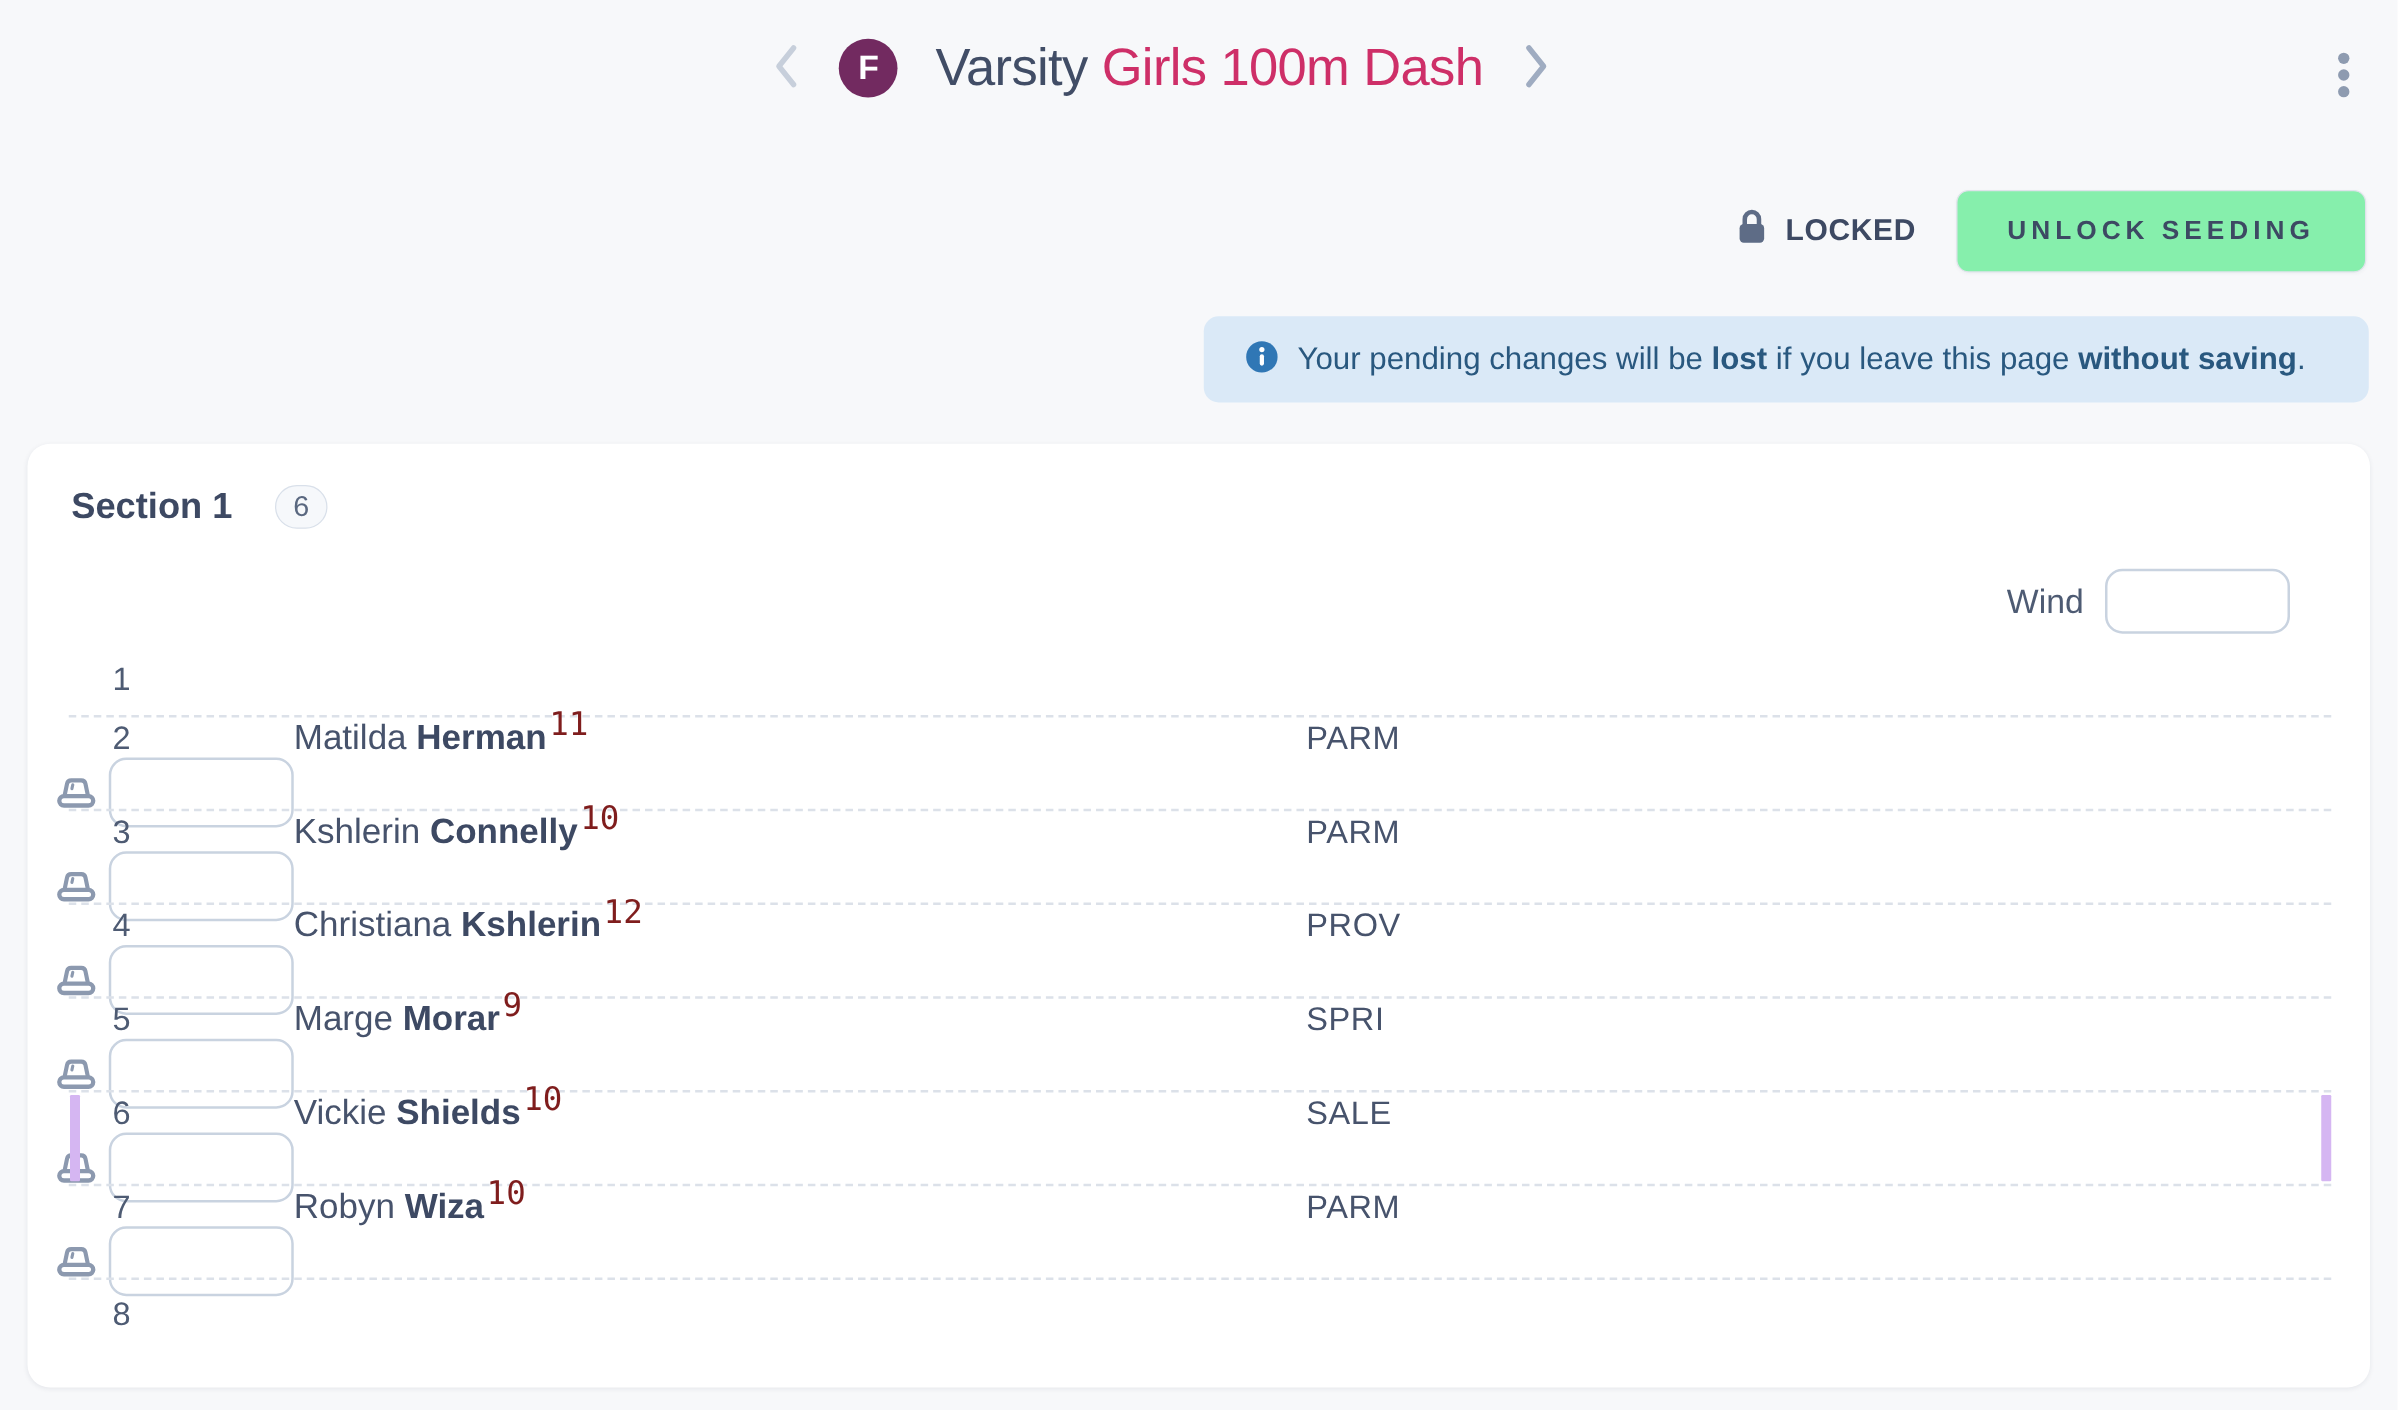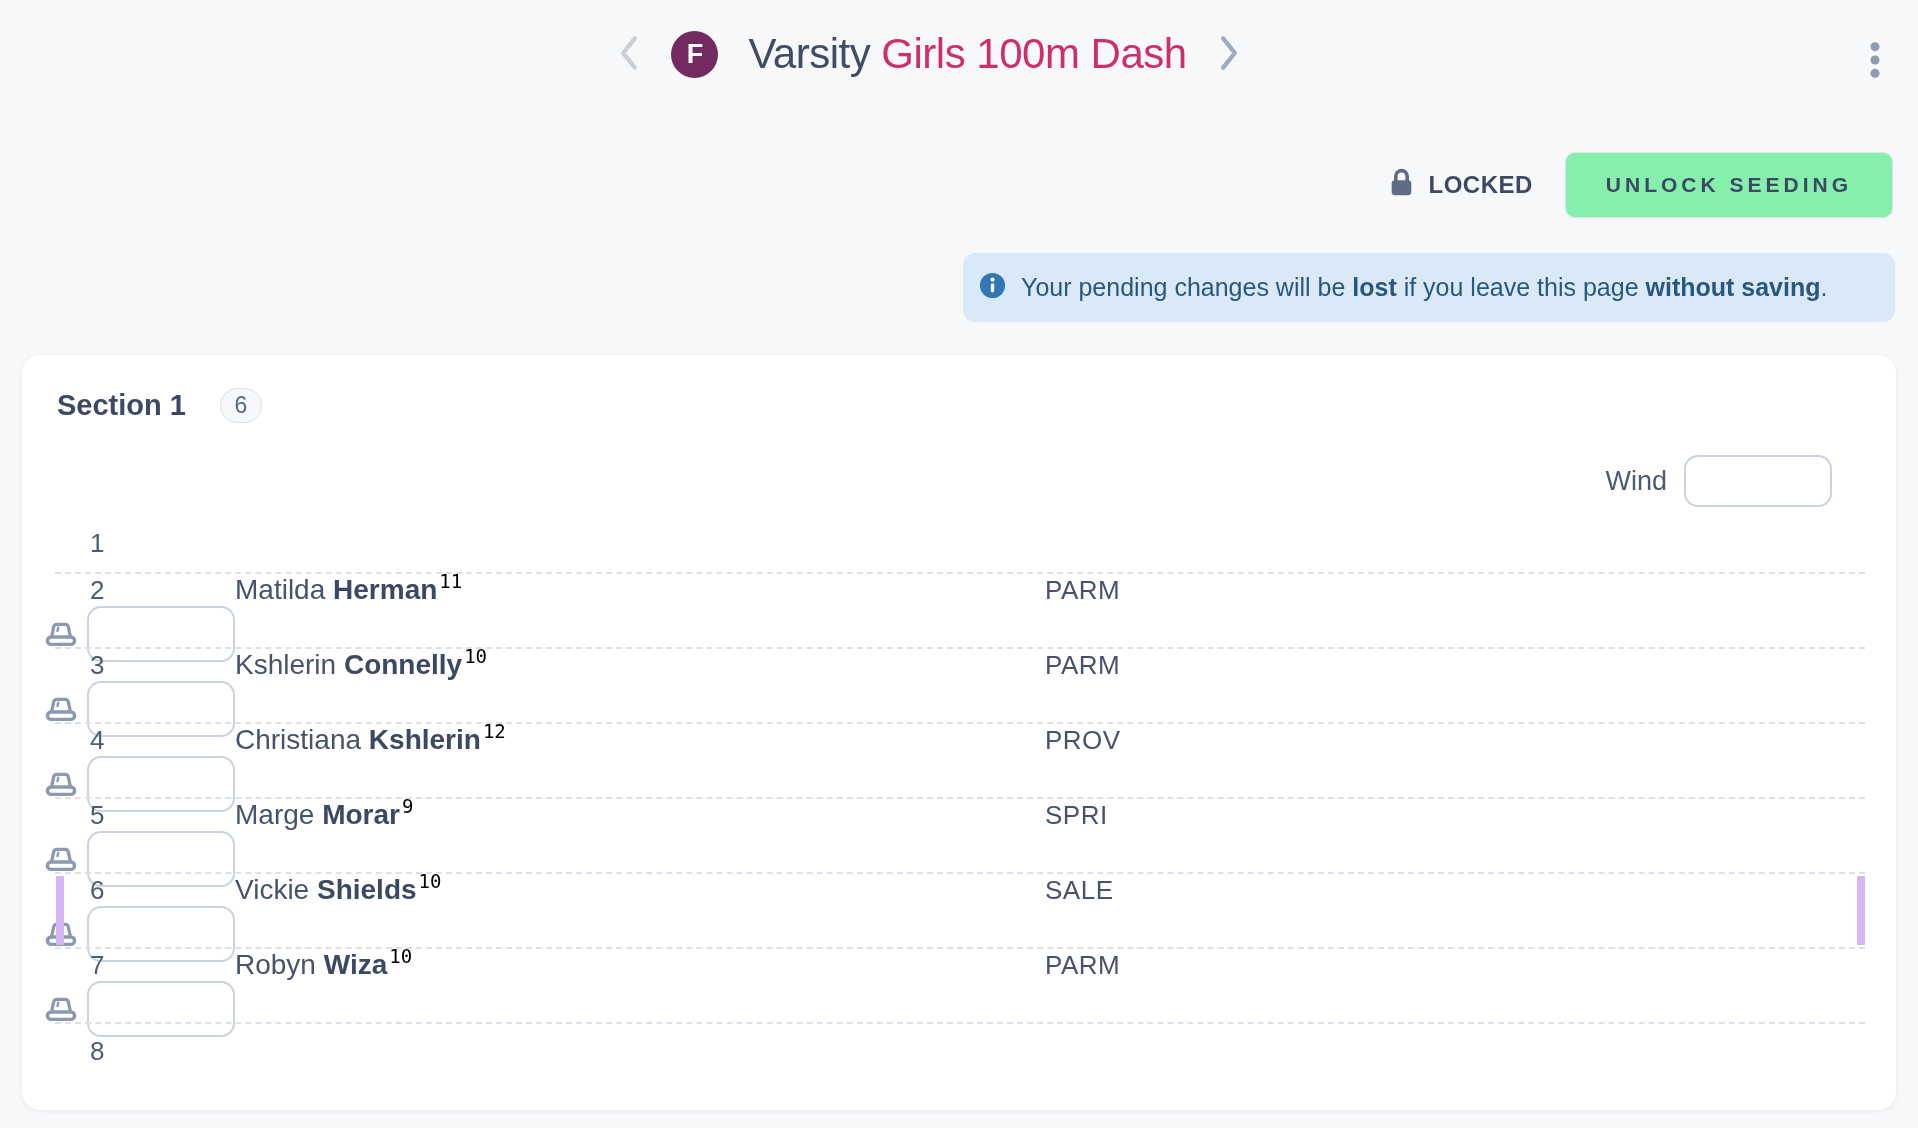--- a/index.html
+++ b/index.html
@@ -34,21 +34,21 @@
   .unlock-btn{
     height:66px;padding:0 40px;background:#86efac;border:1px solid #DFE3EA;border-radius:10px;
     font-family:"Liberation Sans",sans-serif;
     font-size:21px;font-weight:600;letter-spacing:4px;color:#3D4963;cursor:pointer;
     box-shadow:0 1px 3px rgba(30,40,70,0.04);
   }
   
   .info-banner{
     position:absolute;top:253px;right:23px;width:932px;height:69px;box-sizing:border-box;
     background:#DAE9F7;border-radius:12px;
-    display:flex;align-items:center;gap:15px;padding:0 30px 0 16px;
+    display:flex;align-items:center;gap:15px;padding:0 30px 0 33px;
   }
   .info-banner .msg{font-size:25px;color:#29587F;white-space:nowrap;}
   .info-banner .msg b{font-weight:700;}
   
   .card{
     position:absolute;top:355px;left:22px;width:1874px;height:755px;box-sizing:border-box;
     background:#fff;border-radius:18px;
     box-shadow:0 1px 4px rgba(30,40,70,0.08);
   }
   .section-header{
@@ -77,21 +77,21 @@
     display:grid;grid-template-columns:145px 810px 1fr auto;align-items:center;
     padding-left:35px;padding-right:33px;
   }
   .lane-row + .lane-row{border-top:2px dashed #DCE1E9;}
   .lane-row.filled{height:75px;}
   .lane-row.empty{height:57px;}
   .lane-num{font-size:26px;color:#4E5B73;}
   .athlete{font-size:28px;color:#47536C;white-space:nowrap;}
   .athlete .last{font-weight:700;color:#3D4963;}
   .athlete .grade{
-    font-family:"DejaVu Sans Mono",monospace;font-size:19px;color:#000000;
+    font-family:"DejaVu Sans Mono",monospace;font-size:26px;color:#7f1d1d;
     position:relative;top:-11px;margin-left:2px;
   }
   .team-code{font-size:26px;color:#47536C;letter-spacing:0.5px;}
   .result-group{display:flex;align-items:center;gap:8px;justify-self:end;}
   .bell-icon{display:flex;align-items:center;}
   .lane-row.highlighted::before,
   .lane-row.highlighted::after{
     content:"";position:absolute;top:2px;bottom:2px;width:8px;background:#D5B6F2;border-radius:1px;
   }
   .lane-row.highlighted::before{left:1px;}

